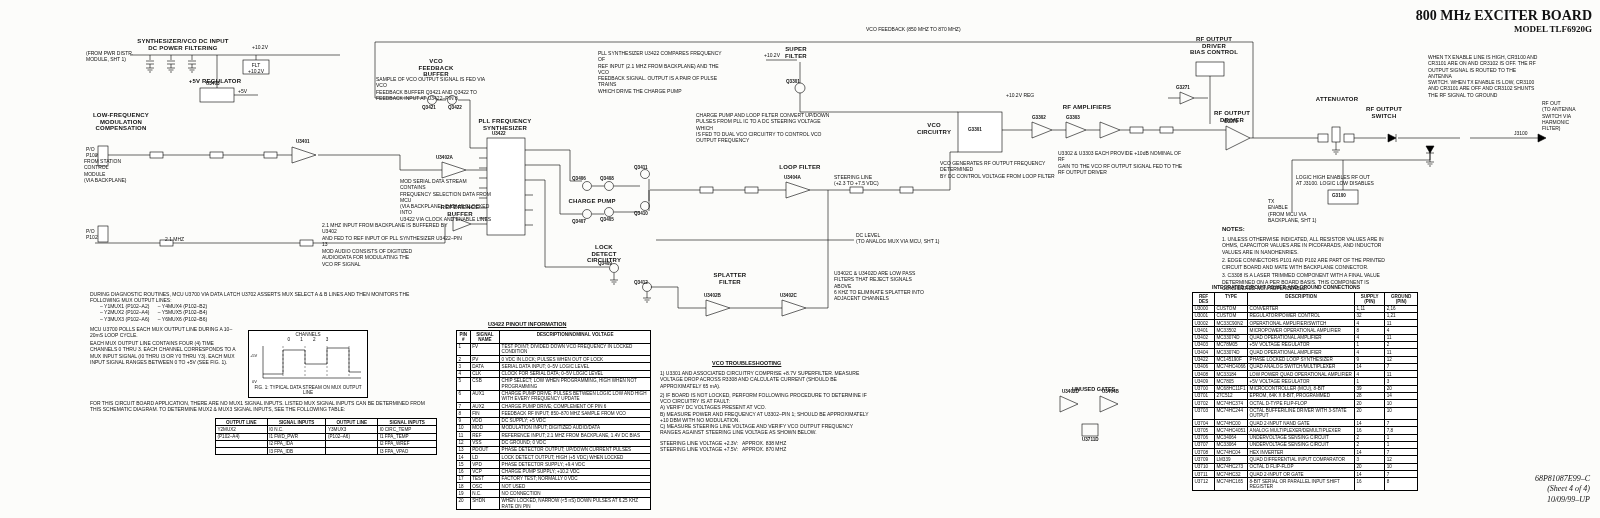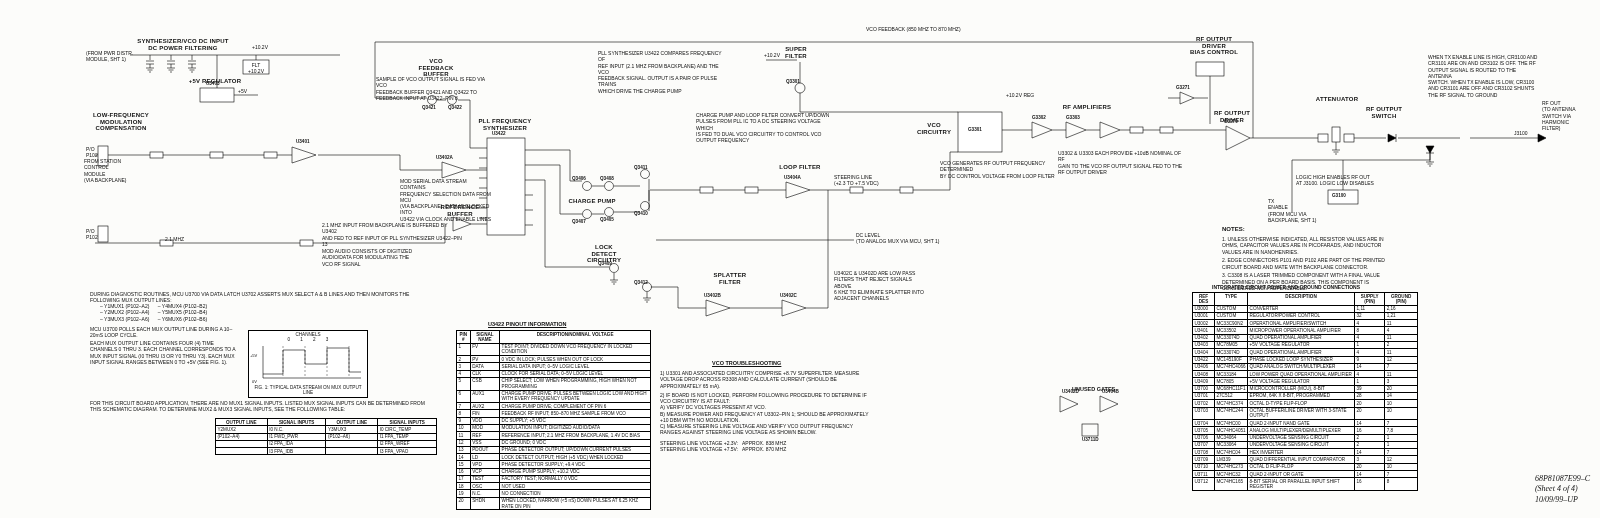--- a/index.html
+++ b/index.html
@@ -12,21 +12,21 @@
   .u{text-decoration:underline}
   .tt{position:absolute;font-size:6px;font-weight:700;white-space:pre-line}
   .dtable{position:absolute;border-collapse:collapse;background:#fff}
   .dtable th,.dtable td{border:.5px solid #000;font-size:4.6px;line-height:1.15;padding:.5px 1.5px;vertical-align:top;text-align:left}
   .dtable th{font-weight:700;text-align:center}
   svg.art{position:absolute;left:0;top:0}
   .titleblock{position:absolute;right:8px;top:8px;text-align:right;
               font-family:"Liberation Serif","DejaVu Serif",serif}
   .t1{font-size:14px;font-weight:700}
   .t2{font-size:9px;font-weight:700}
-  .footerblock{position:absolute;right:10px;top:474px;text-align:left;font-style:italic;font-size:8px;line-height:1.3;
+  .footerblock{position:absolute;right:10px;top:474px;text-align:right;font-style:italic;font-size:8px;line-height:1.3;
                font-family:"Liberation Serif","DejaVu Serif",serif}
   .figbox{position:absolute;border:.6px solid #000;background:#fff}
   .cap{font-size:4.6px;text-align:center;line-height:1.1}
   .noteslist div{margin-bottom:2.5px}
   .tslist div{margin-bottom:3px;white-space:pre-line}
 </style>
 </head>
 <body>
 
 <div class="sheet">
@@ -125,20 +125,24 @@
     </g>
     <g stroke="#000" stroke-width="0.6" fill="#000">
       <polygon points="1388,134 1388,142 1396,138"></polygon>
         <path d="M1396 134 V142" fill="none"></path>
       <polygon points="1426,146 1434,146 1430,153"></polygon>
         <path d="M1426 153 H1434" fill="none"></path>
       <polygon points="1538,134 1546,138 1538,142"></polygon>
     </g>
   </svg>
 
+  <div class="titleblock">
+    <div class="t1">800 MHz EXCITER BOARD</div>
+    <div class="t2">MODEL TLF6920G</div>
+  </div>
   <div class="footerblock">
     <div>68P81087E99–C</div>
     <div>(Sheet 4 of 4)</div>
     <div>10/09/99–UP</div>
   </div>
 
   <div class="b" style="left:128px;top:38px;width:110px">SYNTHESIZER/VCO DC INPUT
 DC POWER FILTERING</div>
   <div class="b" style="left:180px;top:78px;width:70px">+5V REGULATOR</div>
   <div class="b" style="left:88px;top:112px;width:66px">LOW-FREQUENCY

